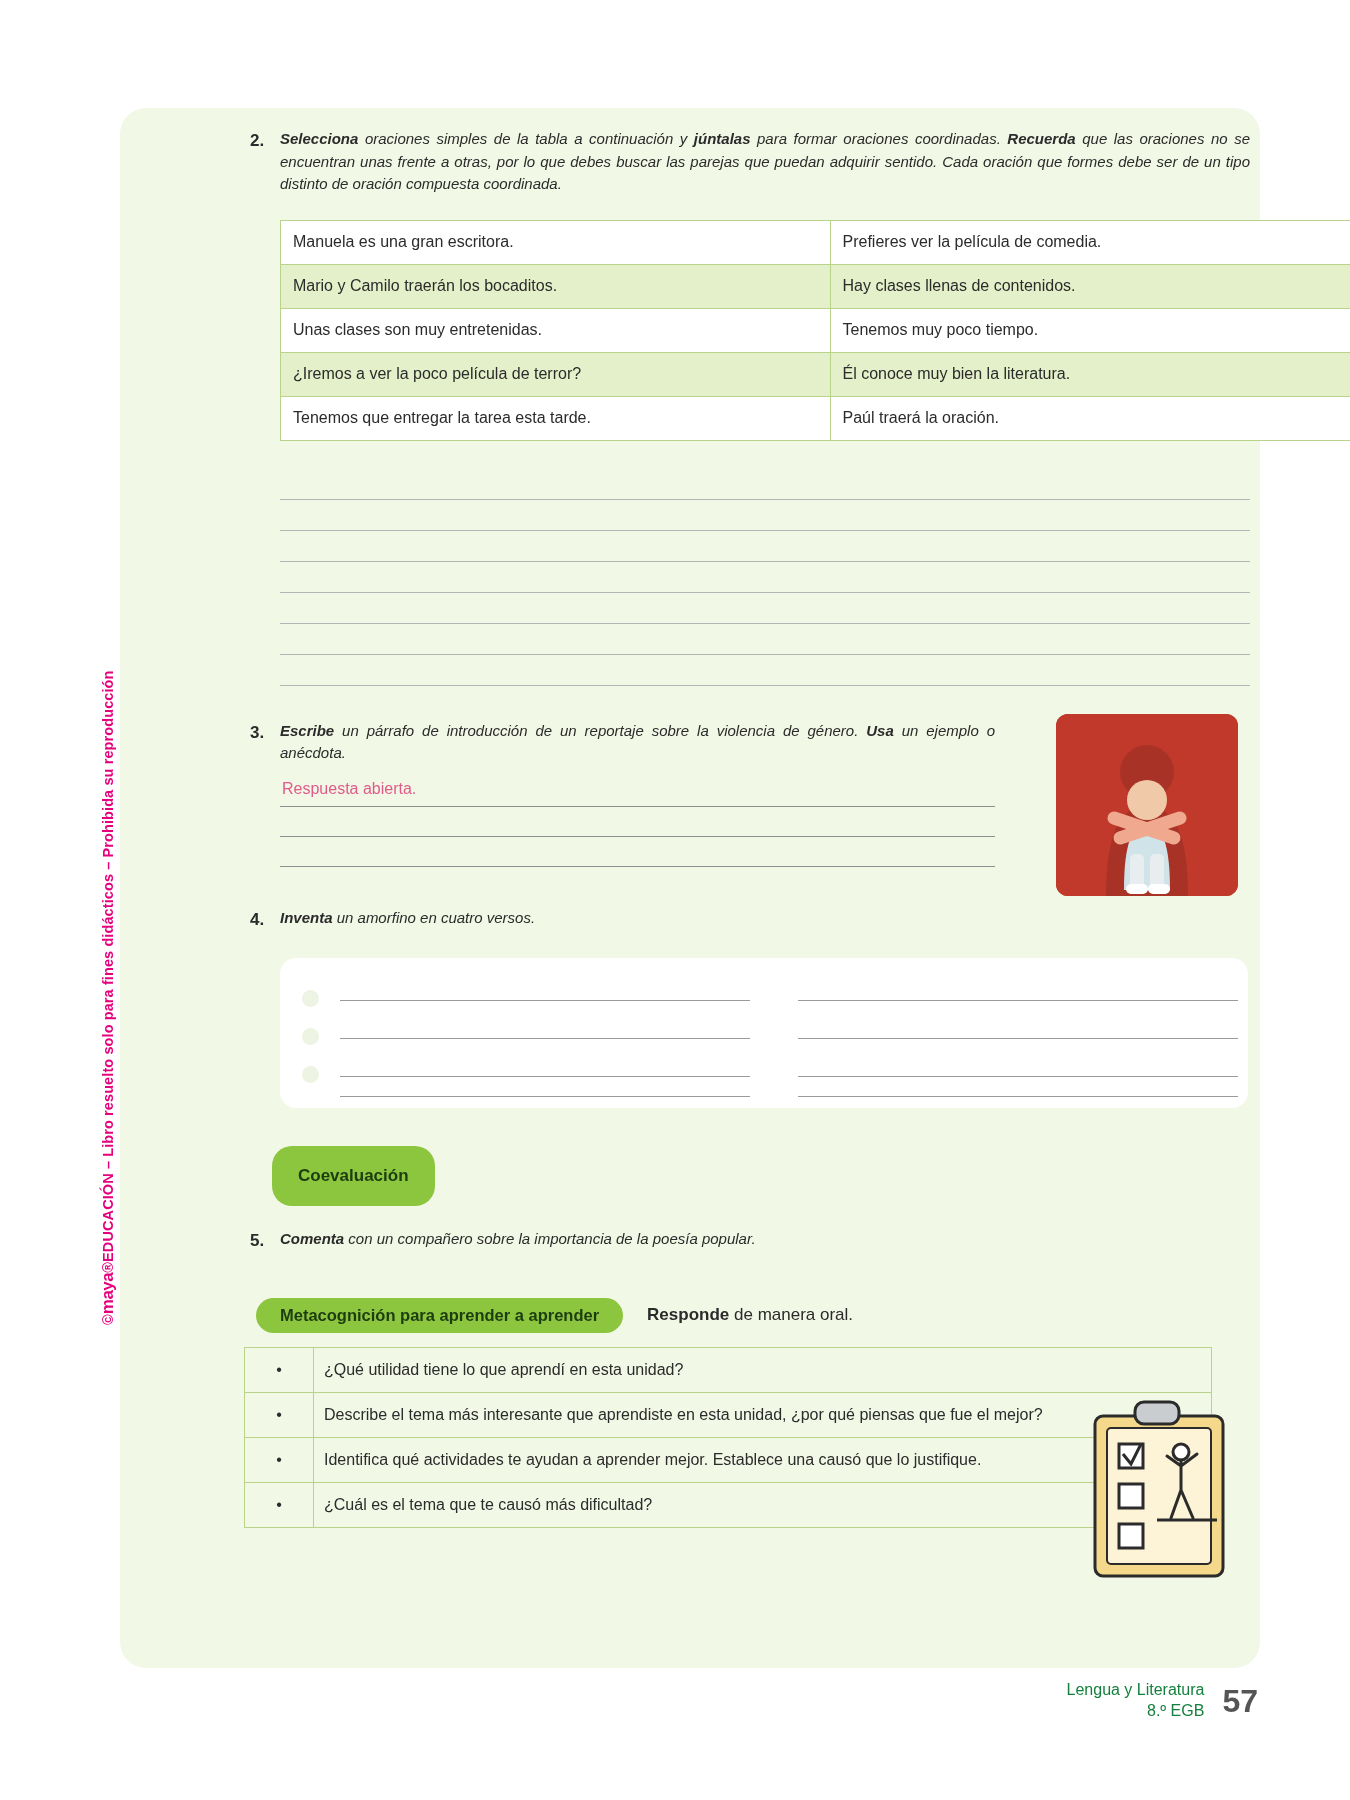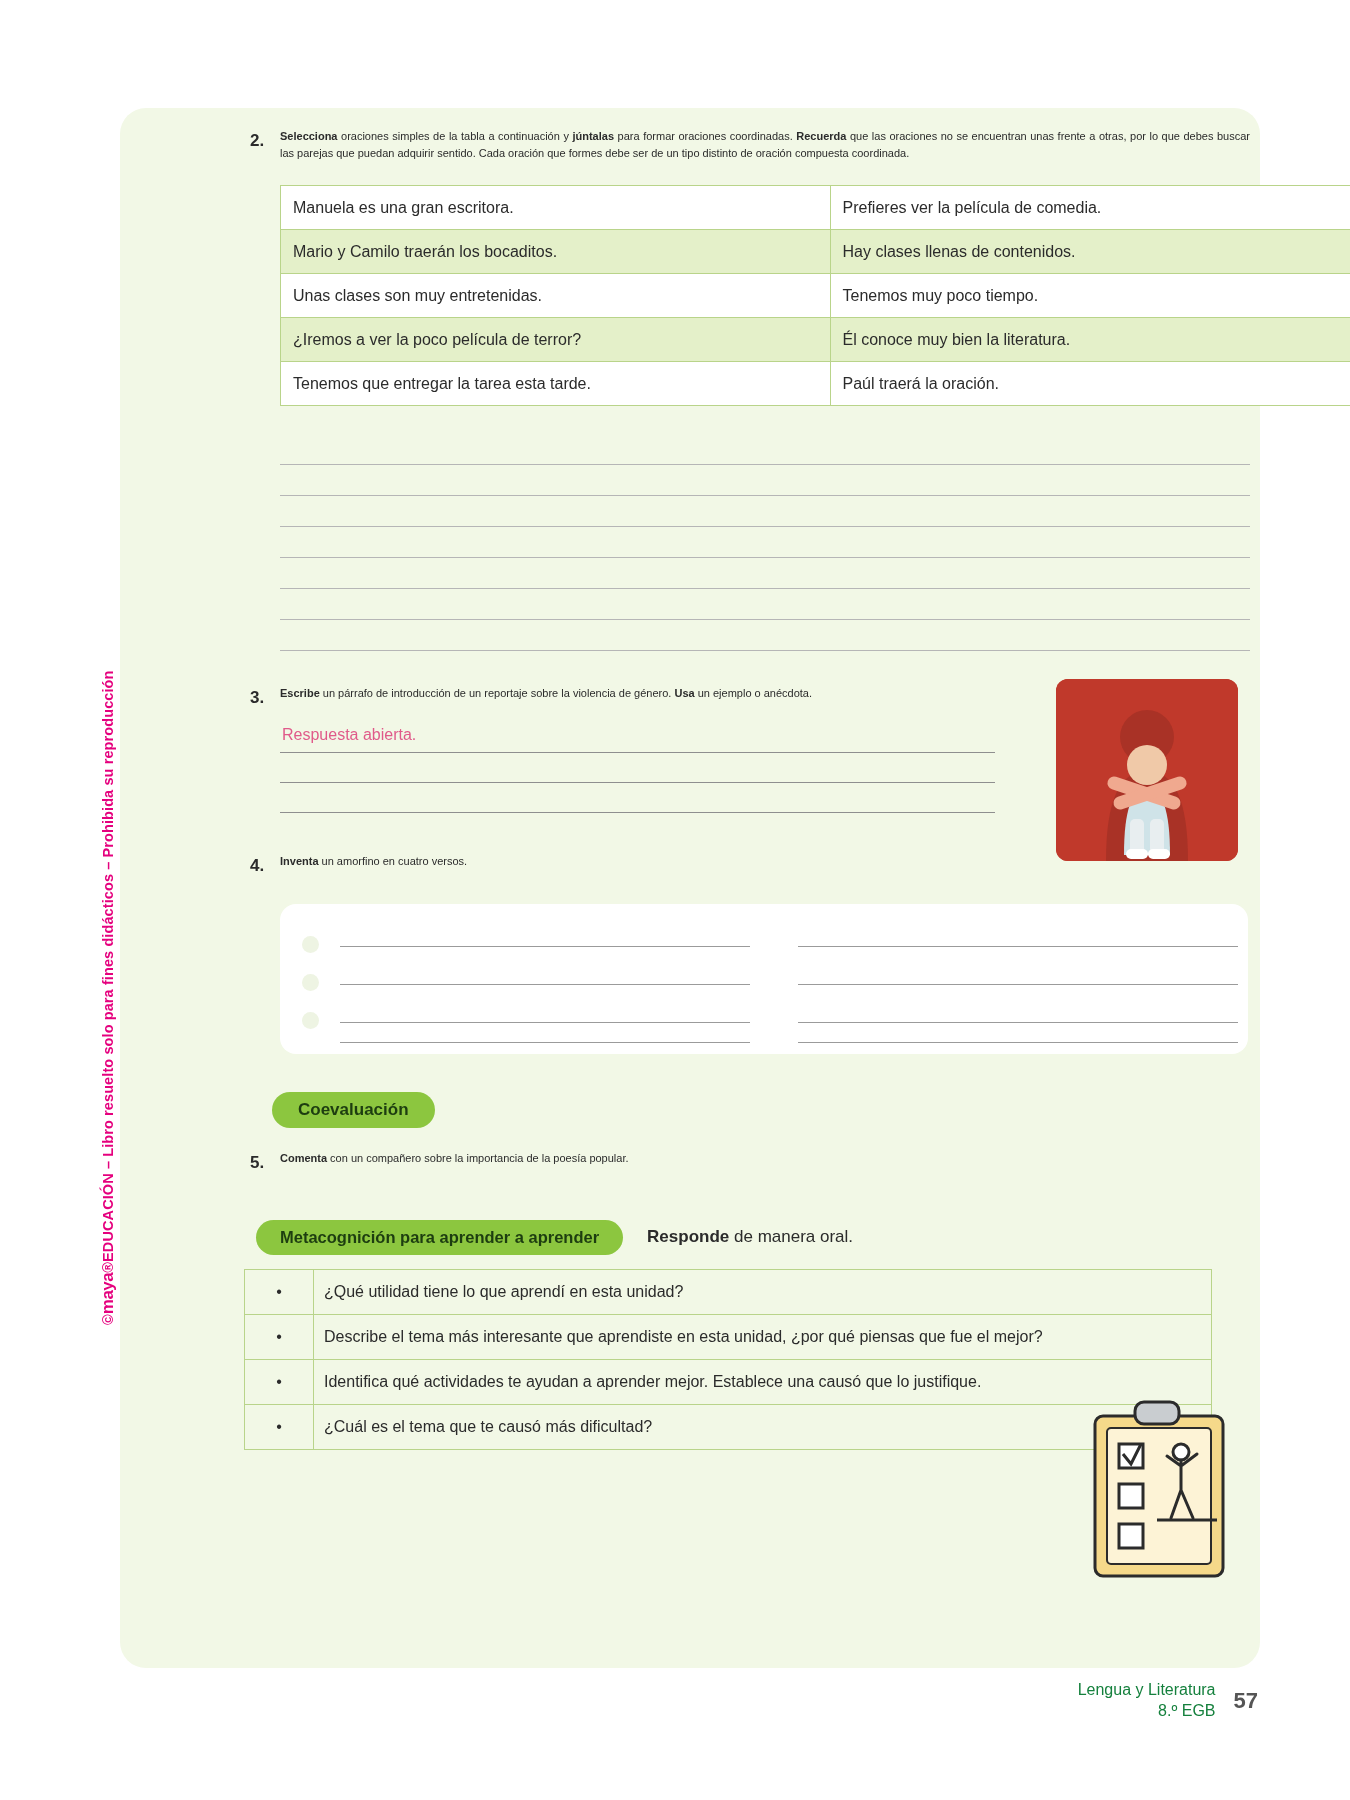--- a/index.html
+++ b/index.html
@@ -63,24 +63,25 @@
   }
   .num {
     font-weight: bold;
     font-size: 17px;
     width: 30px;
     flex: 0 0 30px;
     color: #2b2b2b;
     line-height: 1.5;
   }
   .itext {
-    font-size: 11px;
+    font-size: 15px;
     line-height: 1.5;
     text-align: justify;
     flex: 1;
+    font-style: italic;
   }
   .itext b { font-weight: bold; }
 
   
   table.sent {
     margin-top: 24px;
     margin-left: 30px;
     border-collapse: collapse;
     width: 1100px;
     table-layout: fixed;
@@ -164,21 +165,21 @@
     height: 0;
   }
 
   
   .badge {
     display: inline-block;
     background: #8cc63f;
     color: #1d3d10;
     font-weight: bold;
     font-size: 17px;
-    padding: 8px 26px;
+    padding: 20px 26px;
     border-radius: 20px;
   }
 
   
   table.meta {
     margin-top: 14px;
     border-collapse: collapse;
     width: 968px;
     table-layout: fixed;
   }
@@ -212,21 +213,21 @@
     align-items: center;
     gap: 18px;
   }
   .foot-txt {
     font-size: 16px;
     color: #15803d;
     line-height: 1.3;
     text-align: right;
   }
   .pagenum {
-    font-size: 22px;
+    font-size: 32px;
     font-weight: bold;
     color: #555;
   }
 </style>
 </head>
 <body>
 
 <div class="side-strip">
   <div class="side-text" style="left:20px; top:845px;">
     <span>©</span><span class="maya">maya</span><span>®</span><span>EDUCACIÓN – Libro resuelto solo para fines didácticos – Prohibida su reproducción</span>

